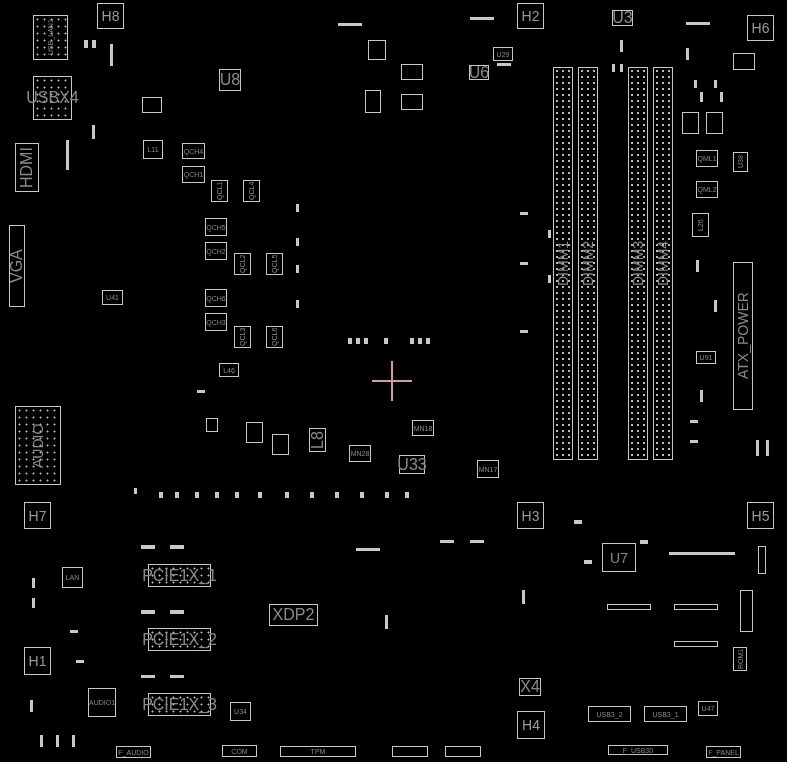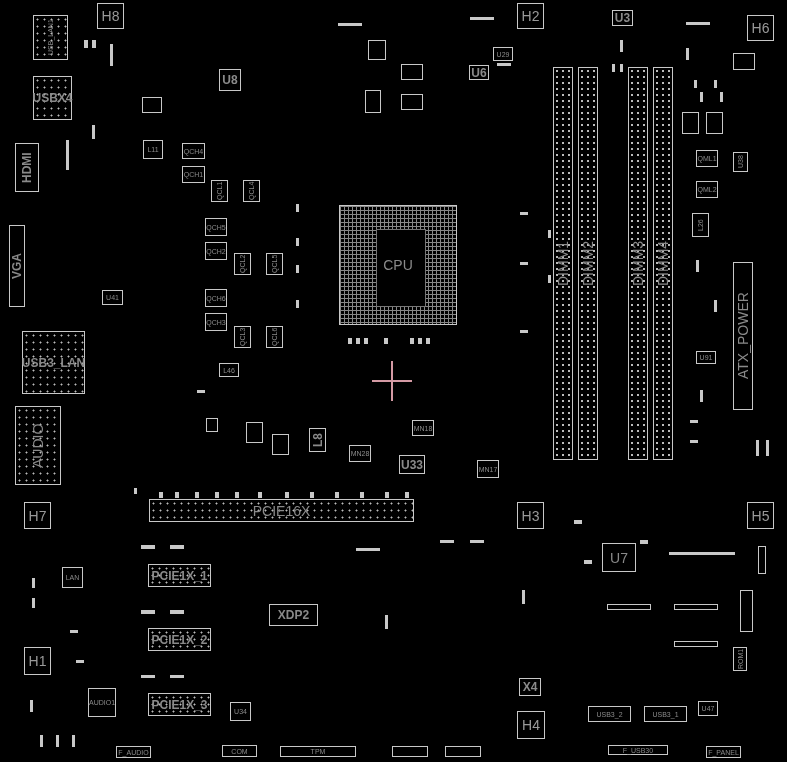--- a/index.html
+++ b/index.html
@@ -4,21 +4,21 @@
 <style>
   html, body { margin:0; padding:0; background:#000; }
   #board { position:relative; width:787px; height:762px; background:#000; overflow:hidden;
            font-family:"Liberation Sans", sans-serif; color:#9a9a9a; }
   .comp { position:absolute; border:1.5px solid #c8c8c8; box-sizing:border-box; }
   .thin { border-width:1px; }
   .label { position:absolute; left:0; top:0; width:100%; height:100%; display:flex;
            align-items:center; justify-content:center; color:#8a8a8a; white-space:nowrap; }
   .vert { writing-mode:vertical-rl; transform:rotate(180deg); }
   .small { font-size:7px; }
-  .mid { font-size:12px;font-weight:bold; }
+  .mid { font-size:16px; }
   .big { font-size:14px; }
   .pad { position:absolute; background:#c8c8c8; }
   .dots { background-image: radial-gradient(circle, #bbb 0.9px, transparent 1.1px); background-size:7px 7px; }
   .dotsdimm { background-image: radial-gradient(circle, #bbb 0.9px, transparent 1.1px); background-size:6px 6px; }
   .grid { background-image:
           linear-gradient(#888 1px, transparent 1px),
           linear-gradient(90deg, #888 1px, transparent 1px);
           background-size:4px 4px; }
   .crosshair-h, .crosshair-v { position:absolute; background:#d49aa4; }
   .hole .label { font-size:14px; color:#999; }
@@ -58,23 +58,20 @@
     </div>
   <div class="comp thin dots" style="left:33px;top:76px;width:39px;height:44px;">
       <span class="label mid">USBX4</span>
     </div>
   <div class="comp" style="left:15px;top:143px;width:24px;height:49px;">
       <span class="label mid vert">HDMI</span>
     </div>
   <div class="comp" style="left:9px;top:225px;width:16px;height:82px;">
       <span class="label mid vert">VGA</span>
     </div>
-  <div class="comp thin dots" style="left:22px;top:331px;width:63px;height:63px;">
-      <span class="label mid">USB3_LAN</span>
-    </div>
   <div class="comp thin dots" style="left:15px;top:406px;width:46px;height:79px;">
       <span class="label big vert">AUDIO</span>
     </div>
 
   <div class="comp thin" style="left:219px;top:69px;width:22px;height:22px;">
       <span class="label mid">U8</span>
     </div>
   <div class="comp thin" style="left:143px;top:140px;width:20px;height:19px;">
       <span class="label small">L11</span>
     </div>
@@ -114,24 +111,20 @@
   <div class="comp thin" style="left:266px;top:326px;width:17px;height:22px;">
       <span class="label small vert">QCL6</span>
     </div>
   <div class="comp thin" style="left:219px;top:363px;width:20px;height:14px;">
       <span class="label small">L46</span>
     </div>
   <div class="comp thin" style="left:102px;top:290px;width:21px;height:15px;">
       <span class="label small">U41</span>
     </div>
 
-  <div class="comp grid" style="left:339px;top:205px;width:118px;height:120px;">
-    <div style="position:absolute;left:36px;top:23px;width:48px;height:76px;background:#000;border:1px solid #777;"></div>
-    <span class="label big">CPU</span>
-  </div>
 
   <div class="crosshair-h" style="left:372px;top:380px;width:40px;height:2px;"></div>
   <div class="crosshair-v" style="left:391px;top:361px;width:2px;height:40px;"></div>
 
   <div class="comp thin" style="left:612px;top:10px;width:21px;height:16px;">
       <span class="label mid">U3</span>
     </div>
   <div class="comp thin" style="left:493px;top:47px;width:20px;height:14px;">
       <span class="label small">U29</span>
     </div>
@@ -179,23 +172,20 @@
   <div class="comp thin" style="left:692px;top:213px;width:17px;height:24px;">
       <span class="label small vert">L26</span>
     </div>
   <div class="comp" style="left:733px;top:262px;width:20px;height:148px;">
       <span class="label big vert">ATX_POWER</span>
     </div>
   <div class="comp thin" style="left:696px;top:351px;width:20px;height:13px;">
       <span class="label small">U91</span>
     </div>
 
-  <div class="comp dots" style="left:149px;top:499px;width:265px;height:23px;">
-      <span class="label big">PCIE16X</span>
-    </div>
   <div class="comp dots" style="left:148px;top:564px;width:63px;height:23px;">
       <span class="label mid">PCIE1X_1</span>
     </div>
   <div class="comp dots" style="left:148px;top:628px;width:63px;height:23px;">
       <span class="label mid">PCIE1X_2</span>
     </div>
   <div class="comp dots" style="left:148px;top:693px;width:63px;height:23px;">
       <span class="label mid">PCIE1X_3</span>
     </div>
 

